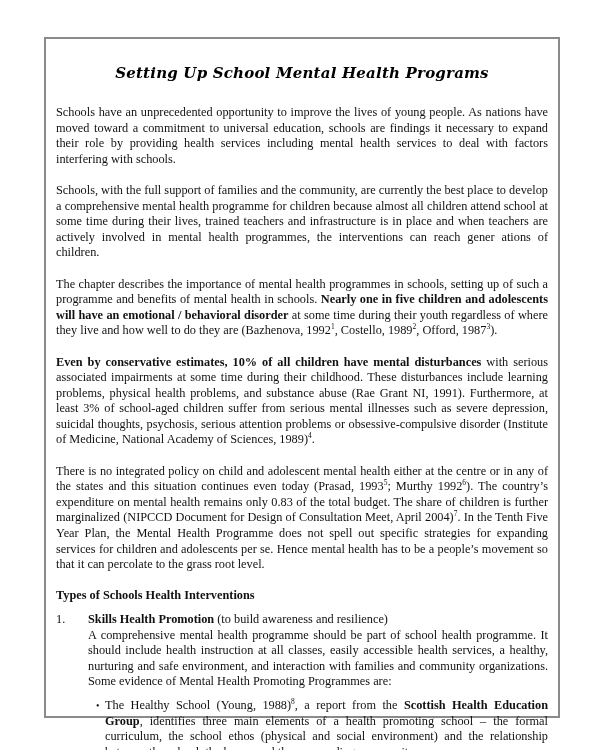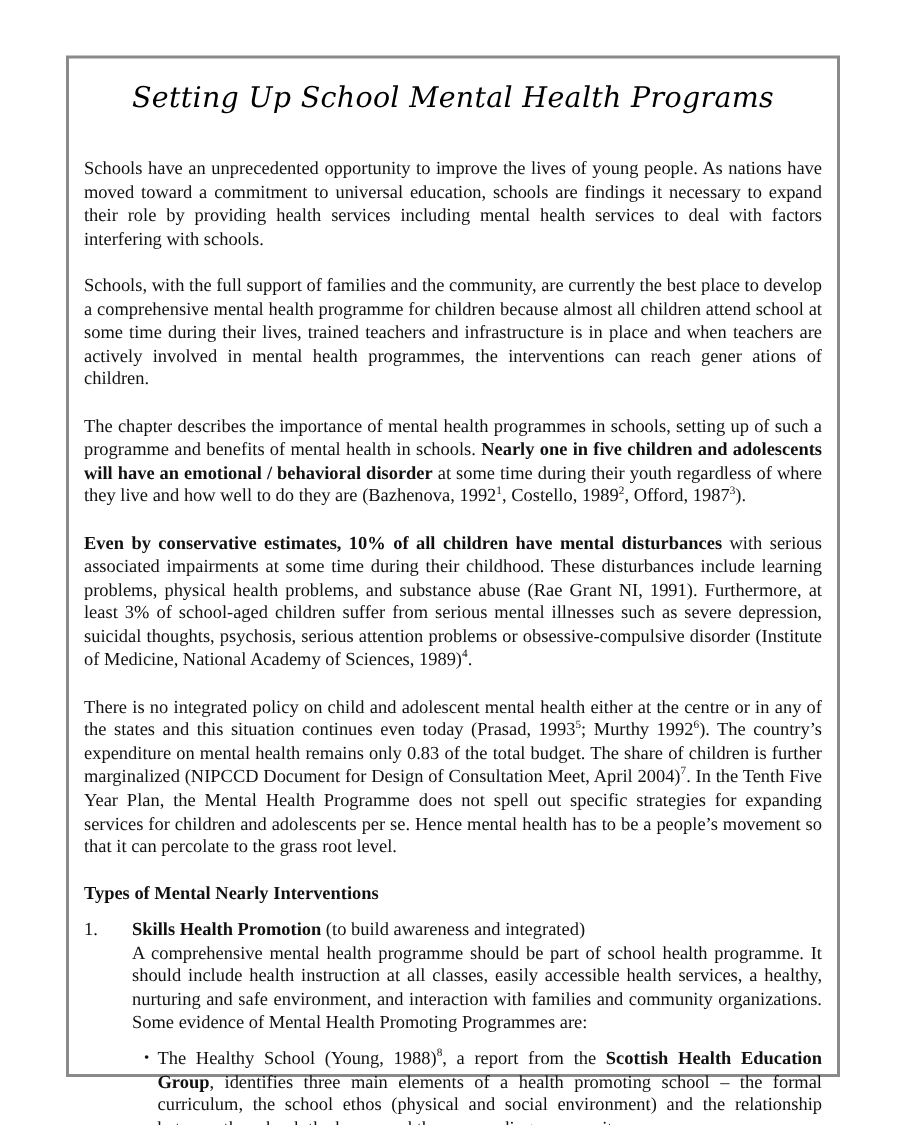--- a/index.html
+++ b/index.html
@@ -26,25 +26,25 @@
     background: #ffffff;
   }
   .doc-title {
     position: absolute;
     left: 0;
     right: 0;
     top: 8px;
     text-align: center;
     font-family: "DejaVu Serif", "Liberation Serif", serif;
     font-style: italic;
-    font-size: 19px;
+    font-size: 15px;
     letter-spacing: 0.2px;
     color: #000;
-    margin: 7px;
-    font-weight: normal;
+    margin: 17px;
+    font-weight: bold;
   }
   .content {
     position: absolute;
     left: 10px;
     right: 10px;
     top: 66px;
     font-size: 12.3px;
     line-height: 15.6px;
     text-align: justify;
   }
@@ -122,27 +122,27 @@
 
     <p><span>The chapter describes the importance of mental health programmes in schools, setting up of such a programme and benefits of mental health in schools.  </span><b>Nearly one in five children and adolescents will have an emotional / behavioral disorder</b><span> at some time during their youth regardless of where they live and how well to do they are (Bazhenova, 1992</span><sup>1</sup><span>, Costello, 1989</span><sup>2</sup><span>, Offord, 1987</span><sup>3</sup><span>).</span></p>
     <div class="gap"></div>
 
     <p><b>Even by conservative estimates, 10% of all children have mental disturbances</b><span> with serious associated impairments at some time during their childhood. These disturbances include learning problems, physical health problems, and substance abuse (Rae Grant NI, 1991). Furthermore, at least 3% of school-aged children suffer from serious mental illnesses such as severe depression, suicidal thoughts, psychosis, serious attention problems or obsessive-compulsive disorder (Institute of Medicine, National Academy of Sciences, 1989)</span><sup>4</sup><span>.</span></p>
     <div class="gap"></div>
 
     <p><span>There is no integrated policy on child and adolescent mental health either at the centre or in any of the states and this situation continues even today (Prasad, 1993</span><sup>5</sup><span>; Murthy 1992</span><sup>6</sup><span>). The country’s expenditure on mental health remains only 0.83 of the total budget. The share of children is further marginalized (NIPCCD Document for Design of Consultation Meet, April 2004)</span><sup>7</sup><span>. In the Tenth Five Year Plan, the Mental Health Programme does not spell out specific strategies for expanding services for children and adolescents per se. Hence mental health has to be a people’s movement so that it can percolate to the grass root level.</span></p>
     <div class="gap"></div>
 
-    <p class="plain-heading">Types of Mental Nearly Interventions</p>
+    <p class="plain-heading">Types of Schools Health Interventions</p>
     <div class="gap-sm"></div>
 
     <div class="numbered">
       <div class="num">1.</div>
       <div class="body">
-        <p><b>Skills Health Promotion</b><span> (to build awareness and integrated)</span></p>
+        <p><b>Skills Health Promotion</b><span> (to build awareness and resilience)</span></p>
         <p>A comprehensive mental health programme should be part of school health programme. It should include health instruction at all classes, easily accessible health services, a healthy, nurturing and safe environment, and interaction with families and community organizations. Some evidence of Mental Health Promoting Programmes are:</p>
       </div>
     </div>
     <div class="gap-sm"></div>
 
     <div class="bullet-item" style="margin-left:40px;">
       <span class="bullet">•</span>
       <span class="btext"><span>The Healthy School (Young, 1988)</span><sup>8</sup><span>, a report from the </span><b>Scottish Health Education Group</b><span>, identifies three main elements of a health promoting school – the formal curriculum, the school ethos (physical and social environment) and the relationship between the school, the home, and the surrounding community.</span></span>
     </div>
   </div>

